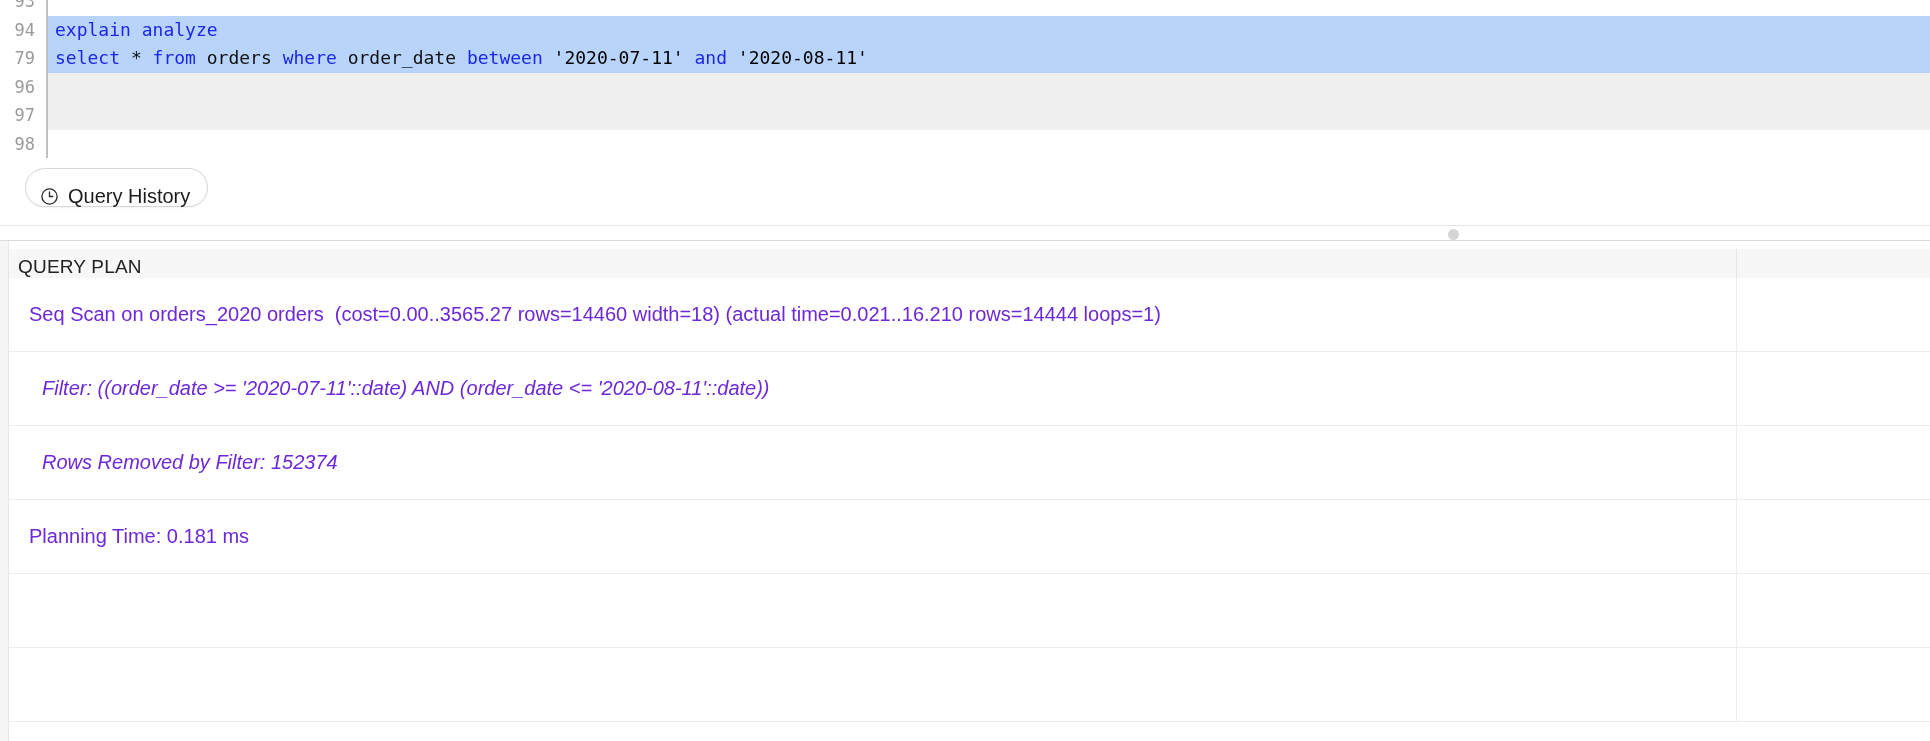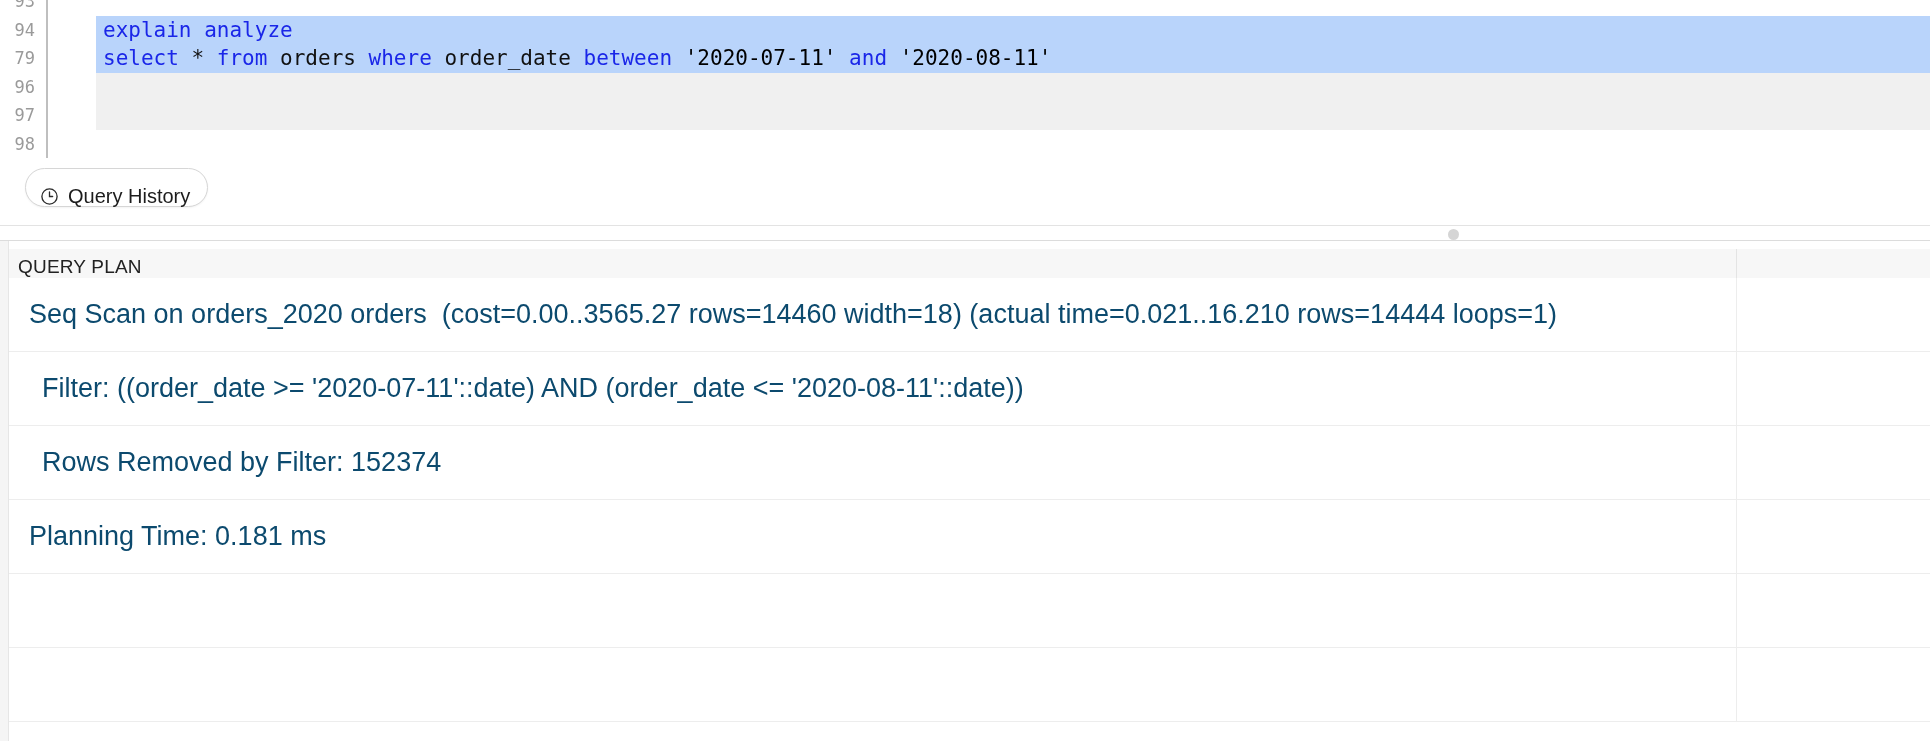--- a/index.html
+++ b/index.html
@@ -47,25 +47,24 @@
     min-width: 2px;
     height: 28.5px;
     background: #bfbfbf;
   }
   .code-cell {
     flex: 1;
     height: 28.5px;
     line-height: 28.5px;
     padding-left: 7px;
     font-family: "DejaVu Sans Mono", monospace;
-    font-size: 21px;
+    font-size: 18px;
     white-space: pre;
     color: #111111;
     letter-spacing: 0px;
-    margin-left: 48px;
   }
   .code-cell.sel { background: #b9d4fb; }
   .code-cell.grey { background: #f0f0f0; }
   .tok-kw   { color: #1a26e8; }
   .tok-str  { color: #000000; }
   .tok-id   { color: #111111; }
   .tok-op   { color: #111111; }
 
   
   .toolbar {
@@ -152,29 +151,29 @@
   }
   .tr {
     display: flex;
     height: 74px;
     border-bottom: 1px solid #ededed;
     background: #ffffff;
   }
   .td {
     display: flex;
     align-items: center;
-    font-size: 27px;
-    color: #0c4a6e;
+    font-size: 20px;
+    color: #6d28d9;
     background: #ffffff;
     overflow: hidden;
     white-space: pre;
   }
   .td.c1 { width: 1728px; border-right: 1px solid #ededed; padding-left: 20px; }
   .td.c2 { flex: 1; }
-  .indent-1 { padding-left: 33px !important; }
+  .indent-1 { padding-left: 33px !important; font-style: italic; }
 </style>
 </head>
 <body>
 
 <div class="editor">
   <div class="editor-inner" id="editor-inner">
       <div class="code-row">
         <div class="gutter-cell">93</div>
         <div class="gutter-sep"></div>
         <div class="code-cell"></div>

